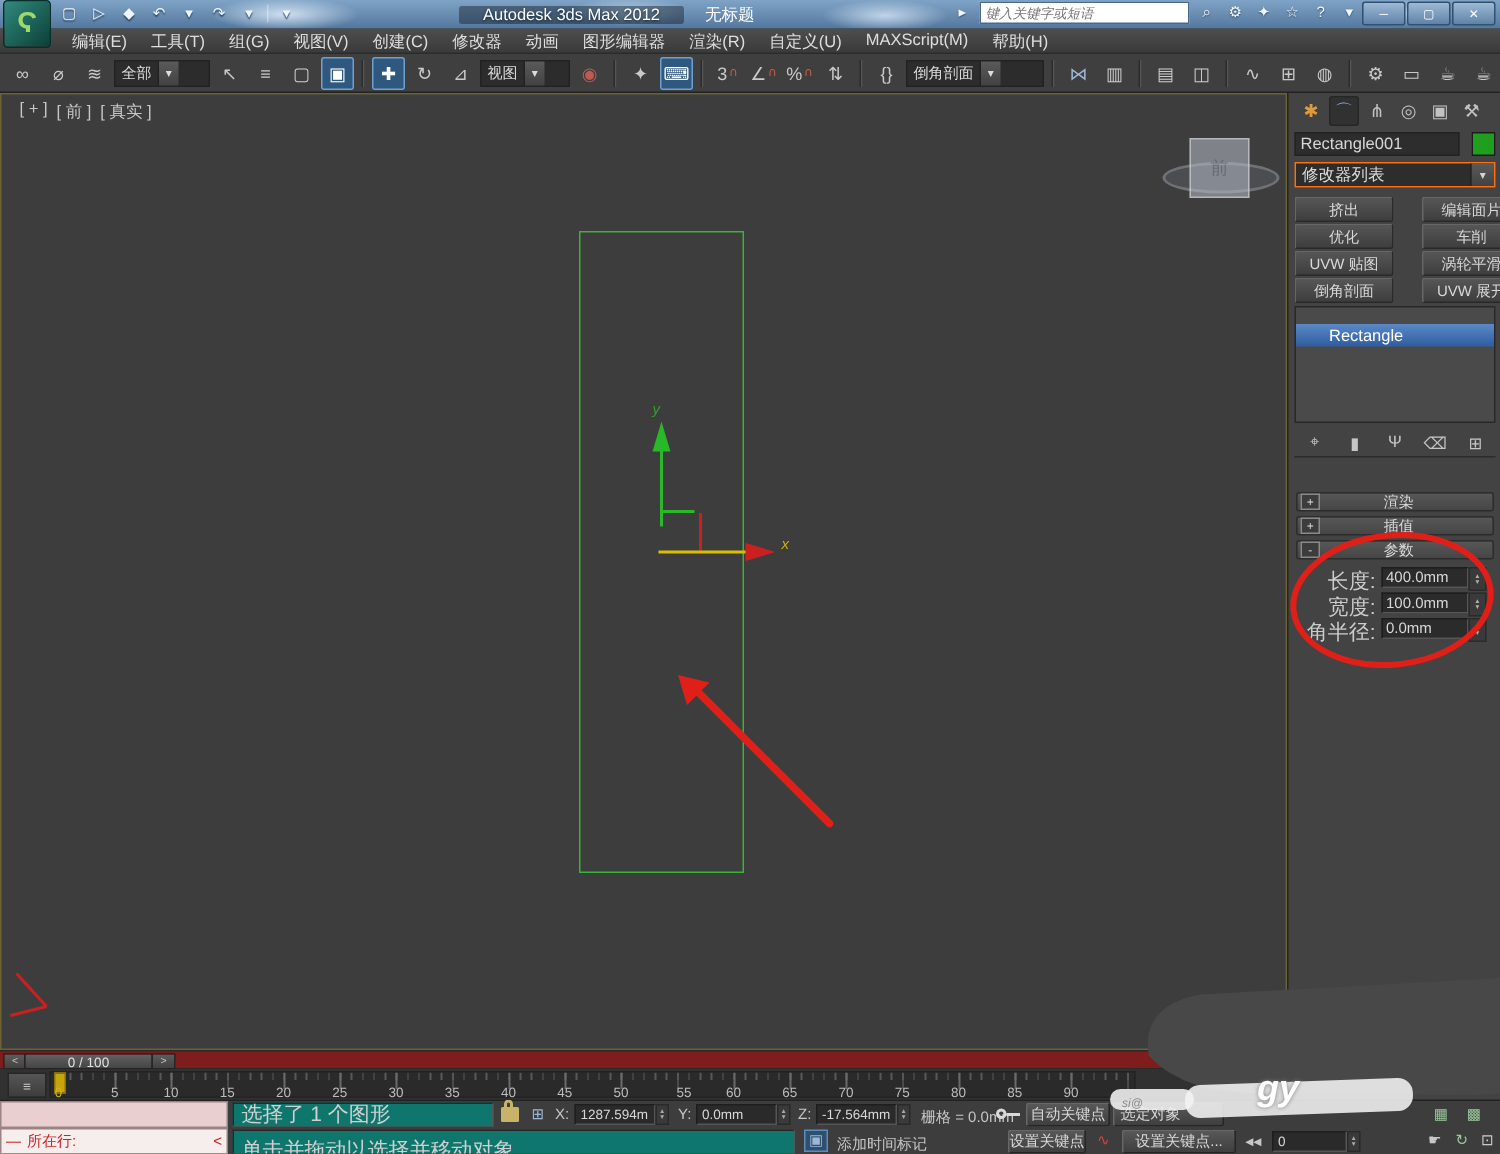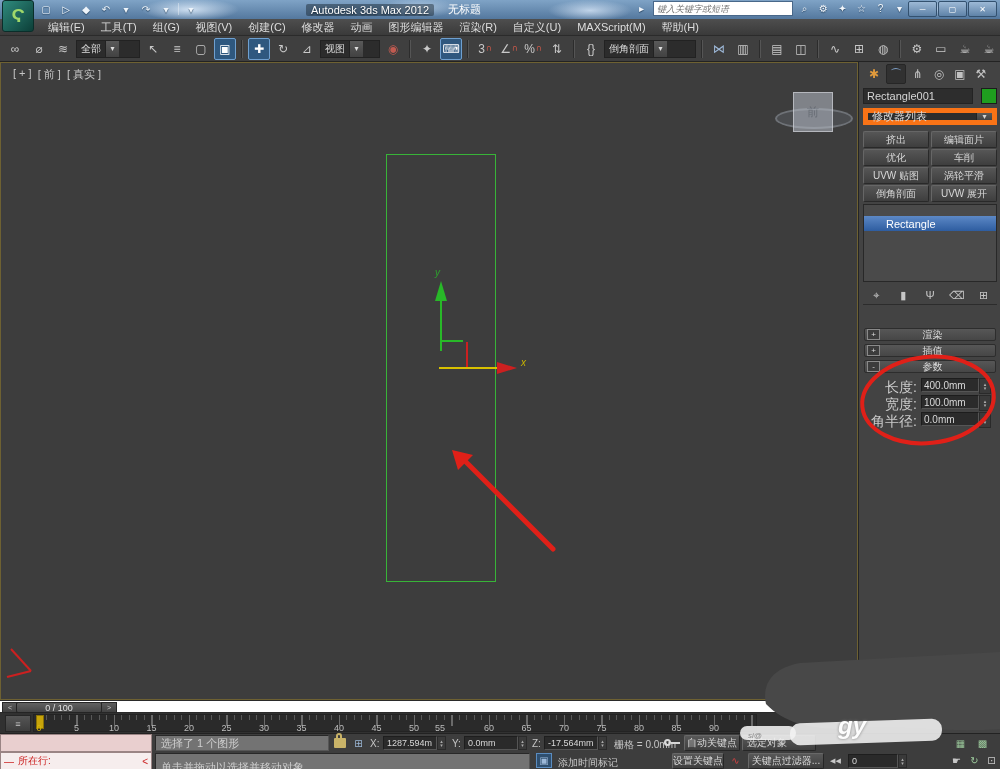--- a/index.html
+++ b/index.html
@@ -19,21 +19,21 @@
     border-bottom:1px solid #3a5a7a;}
   #applogo{position:absolute;left:2px;top:0;width:30px;height:30px;z-index:40;
     background:linear-gradient(135deg,#2f8a7d,#0c3f38);border:1px solid #0a2e2a;border-radius:3px;
     display:flex;align-items:center;justify-content:center;font-size:19px;font-weight:bold;color:#9fd86a;}
   #qat{position:absolute;left:38px;top:1px;height:16px;display:flex;align-items:center;gap:4px;}
   .qi{width:16px;height:15px;display:flex;align-items:center;justify-content:center;
     color:#eef4fa;font-size:10px;text-shadow:0 1px 1px #2a4866;}
   .qsep{width:1px;height:12px;background:rgba(255,255,255,.35);}
   #titletext{position:absolute;left:306px;top:2px;display:flex;gap:14px;align-items:center;}
   #titletext span{color:#fff;font-size:11px;text-shadow:0 1px 2px #1e3document,0 1px 2px #1e3document;}
-  .tdark{background:rgba(20,30,40,.45);padding:0 5px;border-radius:2px;text-shadow:0 1px 2px #10202e;}
+  .tdark{background:rgba(20,30,40,.45);padding:0 16px;border-radius:2px;text-shadow:0 1px 2px #10202e;}
   #searchwrap{position:absolute;left:634px;top:1px;display:flex;align-items:center;gap:4px;}
   #searchwrap input{width:132px;height:13px;border:1px solid #49688a;font-size:9px;
     font-style:italic;color:#8a8a8a;padding:0 3px;background:#fff;font-family:"Liberation Sans",sans-serif;}
   .si{width:15px;height:14px;display:flex;align-items:center;justify-content:center;
     color:#f2f6fa;font-size:10px;text-shadow:0 1px 1px #2a4866;}
   #winbtns{position:absolute;right:3px;top:1px;display:flex;gap:1px;}
   .wb{width:27px;height:14px;display:flex;align-items:center;justify-content:center;
     background:linear-gradient(#9db9d6,#5f83a8);border:1px solid #33516f;border-radius:2px;
     color:#fff;font-size:8px;}
   
@@ -71,26 +71,26 @@
     align-items:center;gap:3px;padding:0 6px;box-sizing:border-box;}
   .ptab{width:18px;height:18px;display:flex;align-items:center;justify-content:center;
     font-size:12px;color:#c2c2c2;border-radius:2px;}
   .ptab.create{color:#e09a3c;}
   .ptab.modify{color:#8fb8e8;background:#313131;border:1px solid #262626;}
   #namerow{position:absolute;left:4px;top:26px;width:134px;height:16px;display:flex;gap:8px;}
   #objname{flex:1;background:#2d2d2d;border:1px solid #232323;color:#d6d6d6;font-size:11px;
     padding:1px 3px;display:flex;align-items:center;}
   #colorswatch{width:14px;height:14px;background:#1f9e1f;border:1px solid #1c1c1c;}
   #modlist{position:absolute;left:4px;top:46px;width:134px;height:17px;background:#2d2d2d;
-    border:5px solid #f97316;display:flex;align-items:center;box-sizing:border-box;}
+    border:1px solid #f97316;display:flex;align-items:center;box-sizing:border-box;}
   #modlist .lbl{flex:1;padding-left:4px;font-size:11px;color:#dcdcdc;}
   #modlist .dd{width:15px;height:100%;background:linear-gradient(#5a5a5a,#424242);
     border-left:1px solid #232323;display:flex;align-items:center;justify-content:center;font-size:8px;}
   #modgrid{position:absolute;left:4px;top:69px;width:134px;display:grid;
-    grid-template-columns:66px 66px;gap:1px 2px;}
+    grid-template-columns:66px 66px;gap:1px 19px;}
   .mbtn{height:15px;background:linear-gradient(#565656,#3e3e3e);
     border:1px solid;border-color:#666 #292929 #292929 #666;border-radius:2px;
     display:flex;align-items:center;justify-content:center;font-size:10px;color:#d8d8d8;white-space:nowrap;overflow:hidden;}
   #stack{position:absolute;left:4px;top:142px;width:134px;height:78px;background:#4a4a4a;
     border:1px solid #282828;box-sizing:border-box;}
   #stackrow{height:15px;background:linear-gradient(#5c88c6,#2e5da0);color:#fff;
     display:flex;align-items:center;padding-left:22px;font-size:11px;margin-top:11px;}
   #stacktools{position:absolute;left:4px;top:224px;width:134px;height:18px;display:flex;
     align-items:center;justify-content:space-around;border-bottom:1px solid #2c2c2c;}
   .sti{color:#c6c6c6;font-size:11px;width:18px;text-align:center;}
@@ -101,21 +101,21 @@
   .rollout .rl{flex:1;text-align:center;font-size:10px;color:#dadada;margin-right:10px;}
   .prow{position:absolute;left:0;width:142px;height:14px;}
   .prow .pl{position:absolute;left:0;width:58px;text-align:right;font-size:14px;color:#cccccc;top:1px;}
   .prow .pf{position:absolute;left:62px;width:52px;height:12px;background:#2b2b2b;
     border:1px solid;border-color:#1d1d1d #555 #555 #1d1d1d;color:#d8d8d8;font-size:10px;
     padding:0 2px;display:flex;align-items:center;}
   .prow .spin{position:absolute;left:120px;top:0;width:10px;height:14px;display:flex;flex-direction:column;
     align-items:center;justify-content:center;background:#3a3a3a;border:1px solid #2a2a2a;}
   .prow .spin span{font-size:5px;line-height:4px;color:#b0b0b0;}
   
-  #timeslider{position:absolute;left:0;top:700px;width:856px;height:13px;background:#ffffff;
+  #timeslider{position:absolute;left:0;top:700px;width:856px;height:13px;background:#7f1d1d;
     border:1px solid #2a2a2a;border-left:none;box-sizing:border-box;}
   .tsbtn{position:absolute;top:1px;width:14px;height:9px;background:linear-gradient(#5c5c5c,#424242);
     border:1px solid #262626;display:flex;align-items:center;justify-content:center;
     font-size:7px;color:#ccc;}
   #tshandle{position:absolute;left:16px;top:1px;width:84px;height:9px;
     background:linear-gradient(#616161,#454545);border:1px solid #242424;border-radius:2px;
     display:flex;align-items:center;justify-content:center;font-size:9px;color:#e2e2e2;}
   #trackbar{position:absolute;left:0;top:713px;width:856px;height:20px;background:#313131;}
   #minicurve{position:absolute;left:5px;top:2px;width:24px;height:15px;background:linear-gradient(#555,#3d3d3d);
     border:1px solid #262626;display:flex;align-items:center;justify-content:center;font-size:9px;color:#c8c8c8;}
@@ -124,22 +124,22 @@
     background-image:
       repeating-linear-gradient(90deg,#6a6a6a 0 1px,transparent 1px 37.5px),
       repeating-linear-gradient(90deg,#585858 0 1px,transparent 1px 7.5px);
     background-position:5px 0,5px 0;background-size:100% 11px,100% 5px;background-repeat:repeat-x;}
   .tlabel{position:absolute;top:8px;transform:translateX(-50%);font-size:9px;color:#bdbdbd;}
   .tlabel.cur{color:#d6b50a;}
   #framemarker{position:absolute;left:2px;top:0;width:6px;height:12px;background:#c7a40a;border:1px solid #8a7206;}
   
   #statusbar{position:absolute;left:0;top:733px;width:1000px;height:36px;background:#3d3d3d;
     border-top:1px solid #222;}
-  .cellsunk{background:#737373;border:1px solid;border-color:#282828 #565656 #565656 #282828;
-    display:flex;align-items:center;padding:0 5px;font-size:11px;color:#d0d0d0;box-sizing:border-box;}
+  .cellsunk{background:#0f766e;border:1px solid;border-color:#282828 #565656 #565656 #282828;
+    display:flex;align-items:center;padding:0 5px;font-size:14px;color:#d0d0d0;box-sizing:border-box;}
   .btn3d{background:linear-gradient(#585858,#3f3f3f);border:1px solid;border-color:#686868 #262626 #262626 #686868;
     display:flex;align-items:center;justify-content:center;font-size:10px;color:#d8d8d8;
     border-radius:2px;box-sizing:border-box;white-space:nowrap;}
   #listener-top{position:absolute;left:0;top:0;width:152px;height:18px;background:#e9cfcf;
     border:1px solid #9a8484;box-sizing:border-box;}
   #listener-bottom{position:absolute;left:0;top:18px;width:152px;height:18px;background:#f6eded;
     border:1px solid #9a8484;box-sizing:border-box;display:flex;align-items:center;gap:4px;
     color:#cc2222;font-size:10px;padding:0 3px;}
   #listener-bottom .arr{margin-left:auto;}
   .slabel{position:absolute;font-size:10px;color:#c6c6c6;top:4px;}
@@ -397,21 +397,21 @@
         <span class="tlabel" style="left: 42.5px;">5</span>
         <span class="tlabel" style="left: 80px;">10</span>
         <span class="tlabel" style="left: 117.5px;">15</span>
         <span class="tlabel" style="left: 155px;">20</span>
         <span class="tlabel" style="left: 192.5px;">25</span>
         <span class="tlabel" style="left: 230px;">30</span>
         <span class="tlabel" style="left: 267.5px;">35</span>
         <span class="tlabel" style="left: 305px;">40</span>
         <span class="tlabel" style="left: 342.5px;">45</span>
         <span class="tlabel" style="left: 380px;">50</span>
-        <span class="tlabel" style="left: 406px;">55</span>
+        <span class="tlabel" style="left: 422px;">55</span>
         <span class="tlabel" style="left: 455px;">60</span>
         <span class="tlabel" style="left: 492.5px;">65</span>
         <span class="tlabel" style="left: 530px;">70</span>
         <span class="tlabel" style="left: 567.5px;">75</span>
         <span class="tlabel" style="left: 605px;">80</span>
         <span class="tlabel" style="left: 642.5px;">85</span>
         <span class="tlabel" style="left: 680px;">90</span>
       </div>
   </div>
 </div>
@@ -449,21 +449,21 @@
   <div class="btn3d" style="position:absolute;left:684px;top:1px;width:56px;height:16px">自动关键点</div>
   <div class="btn3d" style="position:absolute;left:742px;top:1px;width:74px;height:16px;justify-content:flex-start;padding-left:4px">
     <span>选定对象</span>
   </div>
 
   <div class="cellsunk" style="position:absolute;left:155px;top:19px;width:375px;height:28px">单击并拖动以选择并移动对象</div>
   <span class="navi" style="left:536px;top:19px;color:#9cb8d8;border:1px solid #5a8cc0;background:#2f4f6f;width:14px;height:13px">▣</span>
   <span class="slabel" style="left:558px;top:22px">添加时间标记</span>
   <div class="btn3d" style="position:absolute;left:672px;top:19px;width:52px;height:16px">设置关键点</div>
   <span class="navi" style="left:727px;top:19px;color:#d04040">∿</span>
-  <div class="btn3d" style="position:absolute;left:748px;top:19px;width:76px;height:16px">关键点过滤器...</div>
+  <div class="btn3d" style="position:absolute;left:748px;top:19px;width:76px;height:16px">设置关键点...</div>
   <span class="navi" style="left:827px;top:19px;font-size:7px">◀◀</span>
   <div class="sfield" style="left:848px;top:20px;width:50px">0</div>
   <span class="vspin" style="left:898px;top:20px">
       <span>▴</span>
       <span>▾</span>
     </span>
   <span class="navi" style="left:952px;top:2px;color:#9ac79a">▦</span>
   <span class="navi" style="left:974px;top:2px;color:#9ac79a">▩</span>
   <span class="navi" style="left:908px;top:19px;color:#9cb8d8"></span>
   <span class="navi" style="left:928px;top:19px"></span>

